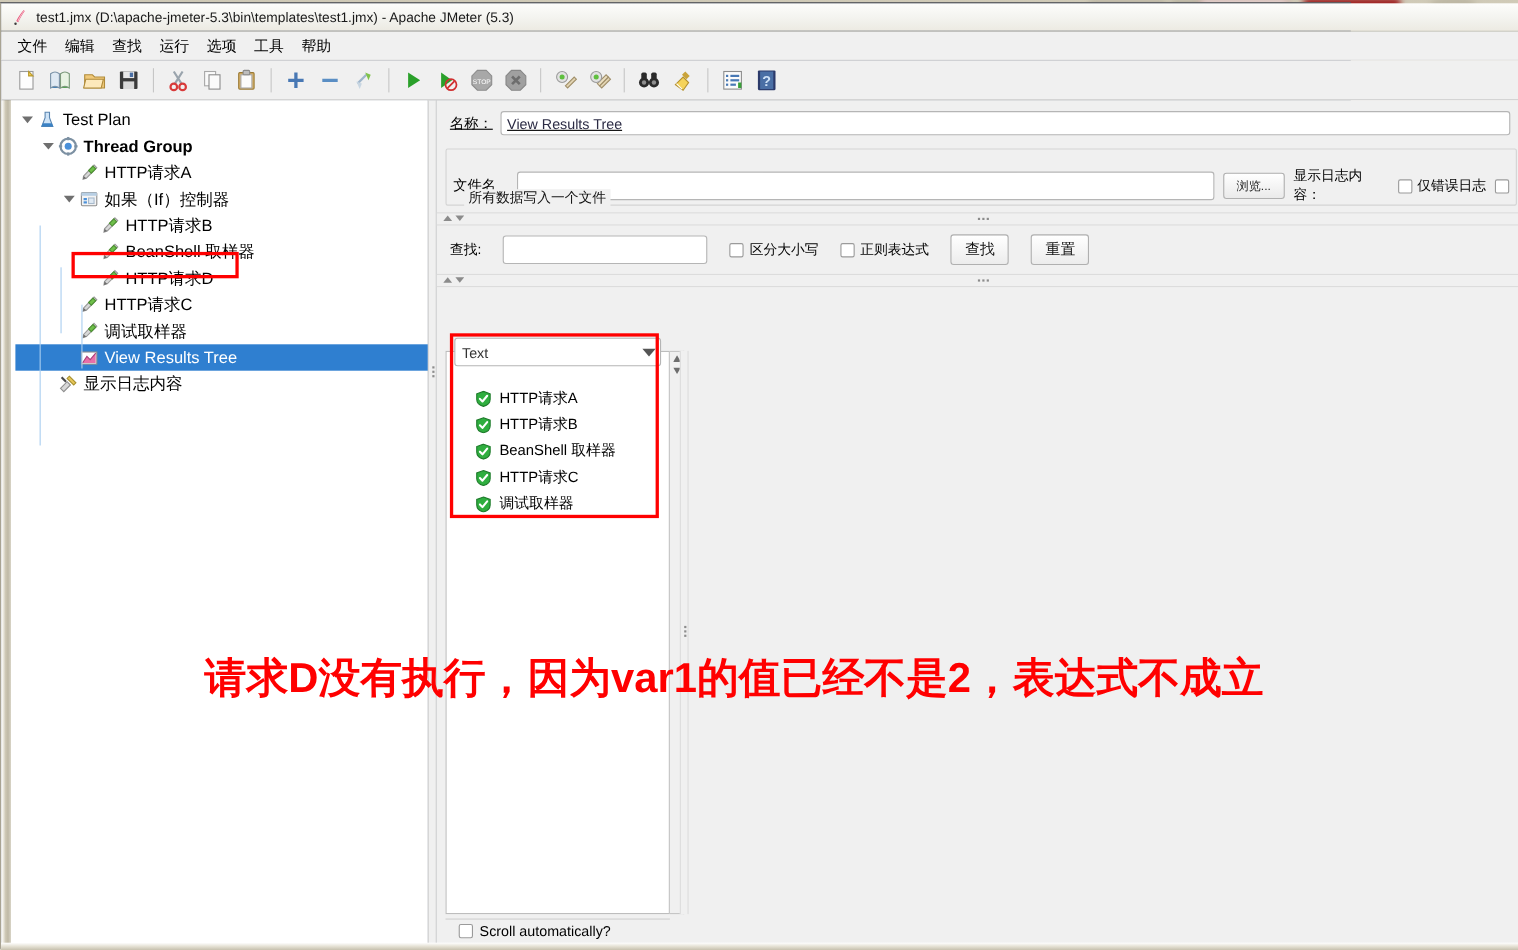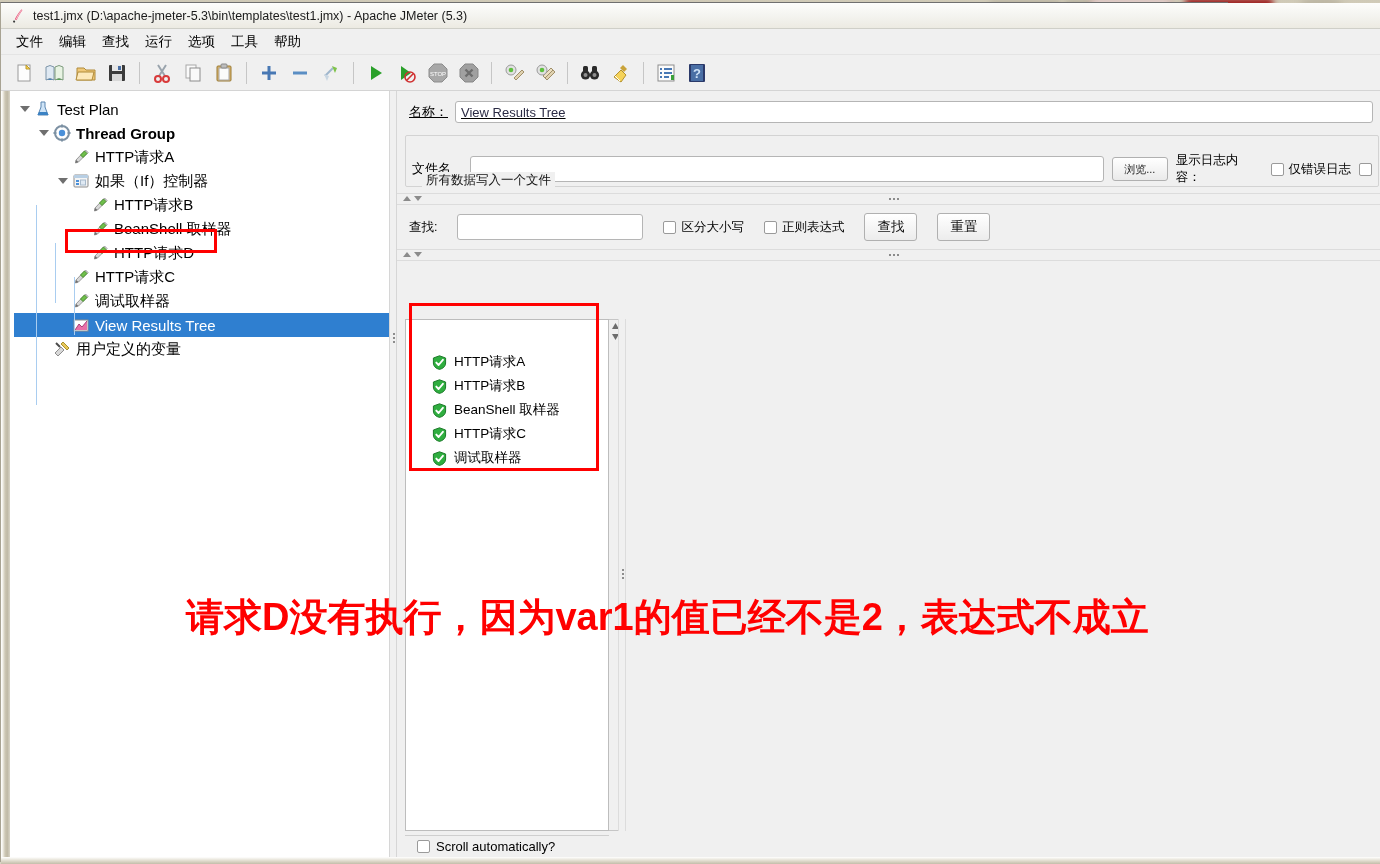--- a/index.html
+++ b/index.html
@@ -531,21 +531,21 @@
               </svg></span>
             <span class="tree-label">View Results Tree</span>
           </div>
           <div class="tree-row" style="padding-left: 23px;">
             <span class="toggler"></span>
             <span class="tree-icon"><svg width="18" height="18" viewBox="0 0 18 18">
                 <path d="M2 13 L8 7 L11 10 L5 16 Z" fill="#d8d8d8" stroke="#8d8d8d"></path>
                 <path d="M10 2 L16 8 L14 10 L8 4 Z" fill="#e8c75a" stroke="#a8912e"></path>
                 <path d="M3 3 L7 7" stroke="#4a4a4a" stroke-width="2"></path>
               </svg></span>
-            <span class="tree-label">用户定义的变量</span>
+            <span class="tree-label">显示日志内容</span>
           </div>
         </div>
 
       <div class="hl-box" style="left:55px; top:138px; width:152px; height:24px;"></div>
     <div class="guide" style="left: 26px; top: 114px; height: 200px; background: rgb(169, 205, 240);"></div>
         <div class="guide" style="left: 45px; top: 152px; height: 60px; background: rgb(169, 205, 240);"></div>
         <div class="guide" style="left: 64px; top: 186px; height: 58px; background: rgb(169, 205, 240);"></div>
       </div>
 
     <div class="v-split">
@@ -654,20 +654,24 @@
               <div class="res-item">
                 <span class="shield"><svg width="15" height="15" viewBox="0 0 15 15">
                     <path d="M7.5 0.8 L13.6 3 V8 C13.6 11.4 10.9 13.6 7.5 14.4 C4.1 13.6 1.4 11.4 1.4 8 V3 Z" fill="#2fae3f" stroke="#1d7a2a"></path>
                     <path d="M4.3 7.6 L6.6 10 L10.9 4.8" stroke="#ffffff" stroke-width="1.9" fill="none" stroke-linecap="round" stroke-linejoin="round"></path>
                   </svg></span>
                 <span class="lbl">调试取样器</span>
               </div>
             </div>
         </div>
 
+        <div class="combo">
+          <span class="cv">Text</span>
+          <span class="chev"></span>
+        </div>
 
         <div class="list-scroll">
           <div class="up">
             <svg width="7" height="6" viewBox="0 0 7 6">
                 <path d="M3.5 0 L7 6 L0 6 Z" fill="#6d6d6d"></path>
               </svg>
           </div>
           <div class="dn">
             <svg width="7" height="6" viewBox="0 0 7 6">
                 <path d="M3.5 6 L0 0 L7 0 Z" fill="#6d6d6d"></path>

